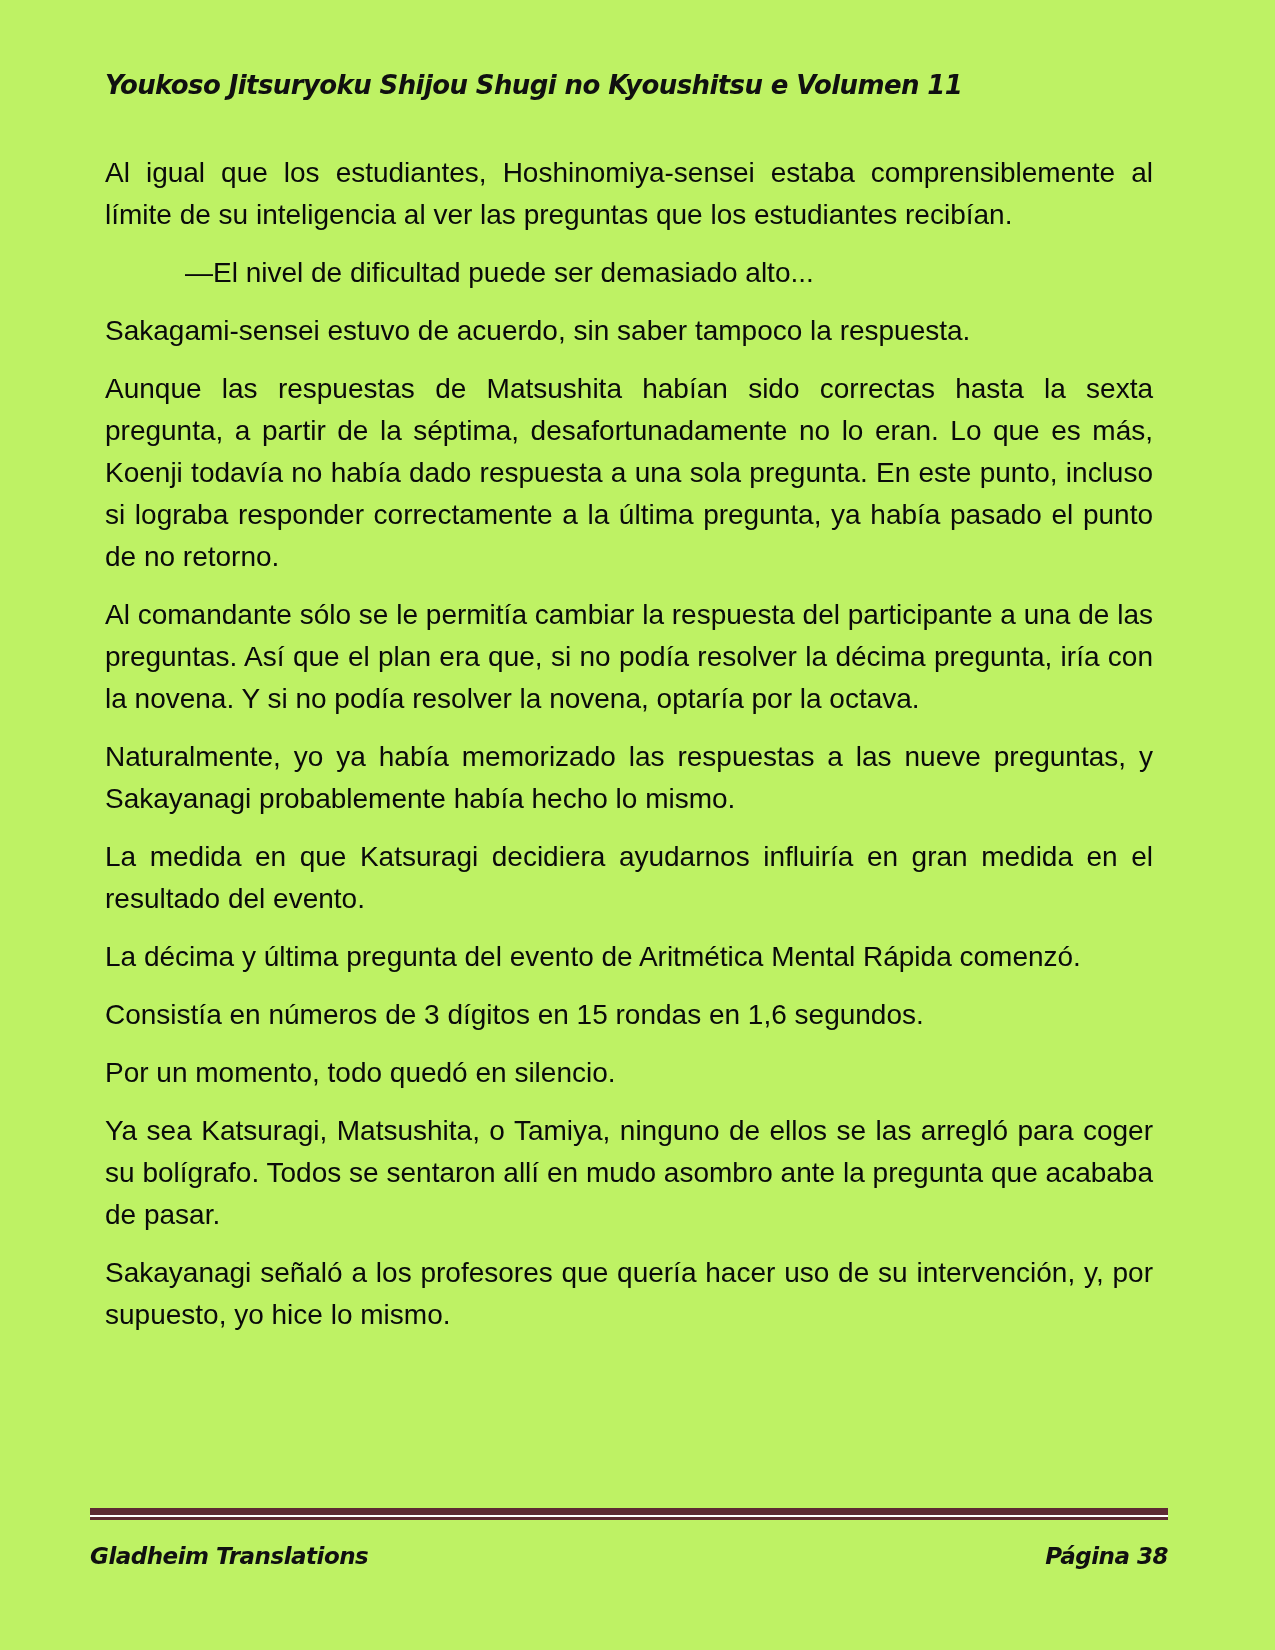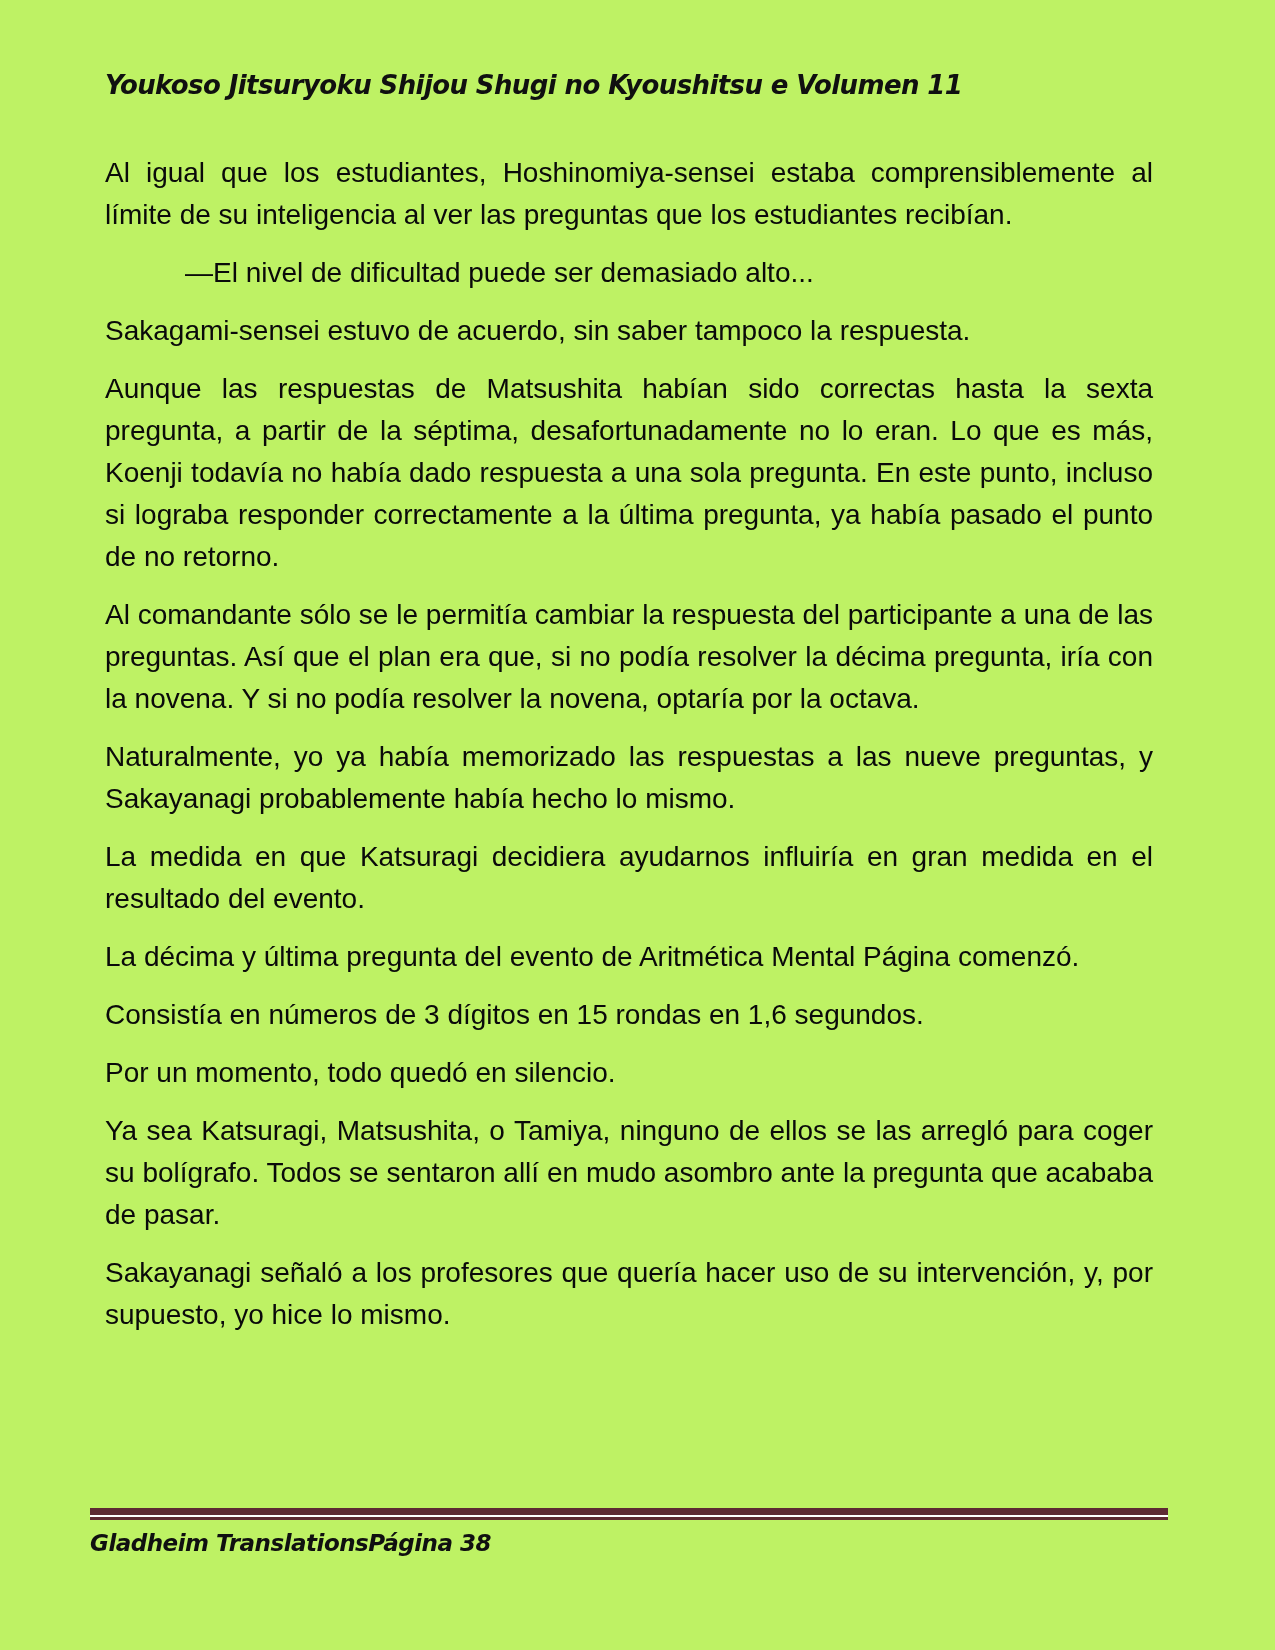--- a/index.html
+++ b/index.html
@@ -42,23 +42,23 @@
   .page-footer{
     position:absolute;left:90px;top:1508px;width:1078px;
   }
   .footer-rule{
     height:2px;
     border-top:7px solid var(--maroon);
     border-bottom:3px solid var(--maroon);
     background:#ffffff;
   }
   .footer-row{
-    margin-top:10px;
+    margin-top:23px;
     display:flex;
-    justify-content:flex-start;
+    justify-content:space-between;
     align-items:baseline;
   }
   .footer-text{
     font-family:"DejaVu Sans","Liberation Sans",sans-serif;
     font-weight:bold;font-style:italic;
     font-size:23px;letter-spacing:-0.5px;
     color:#101010;
     white-space:nowrap;
   }
 </style>
@@ -72,21 +72,21 @@
   </div>
 
   <div class="doc-body">
     <p>Al igual que los estudiantes, Hoshinomiya-sensei estaba comprensiblemente al límite de su inteligencia al ver las preguntas que los estudiantes recibían.</p>
     <p class="dialogue">—El nivel de dificultad puede ser demasiado alto...</p>
     <p>Sakagami-sensei estuvo de acuerdo, sin saber tampoco la respuesta.</p>
     <p>Aunque las respuestas de Matsushita habían sido correctas hasta la sexta pregunta, a partir de la séptima, desafortunadamente no lo eran. Lo que es más, Koenji todavía no había dado respuesta a una sola pregunta. En este punto, incluso si lograba responder correctamente a la última pregunta, ya había pasado el punto de no retorno.</p>
     <p>Al comandante sólo se le permitía cambiar la respuesta del participante a una de las preguntas. Así que el plan era que, si no podía resolver la décima pregunta, iría con la novena. Y si no podía resolver la novena, optaría por la octava.</p>
     <p>Naturalmente, yo ya había memorizado las respuestas a las nueve preguntas, y Sakayanagi probablemente había hecho lo mismo.</p>
     <p>La medida en que Katsuragi decidiera ayudarnos influiría en gran medida en el resultado del evento.</p>
-    <p>La décima y última pregunta del evento de Aritmética Mental Página comenzó.</p>
+    <p>La décima y última pregunta del evento de Aritmética Mental Rápida comenzó.</p>
     <p>Consistía en números de 3 dígitos en 15 rondas en 1,6 segundos.</p>
     <p>Por un momento, todo quedó en silencio.</p>
     <p>Ya sea Katsuragi, Matsushita, o Tamiya, ninguno de ellos se las arregló para coger su bolígrafo. Todos se sentaron allí en mudo asombro ante la pregunta que acababa de pasar.</p>
     <p>Sakayanagi señaló a los profesores que quería hacer uso de su intervención, y, por supuesto, yo hice lo mismo.</p>
   </div>
 
   <div class="page-footer">
     <div class="footer-rule"></div>
     <div class="footer-row">
       <span class="footer-text">Gladheim Translations</span>

